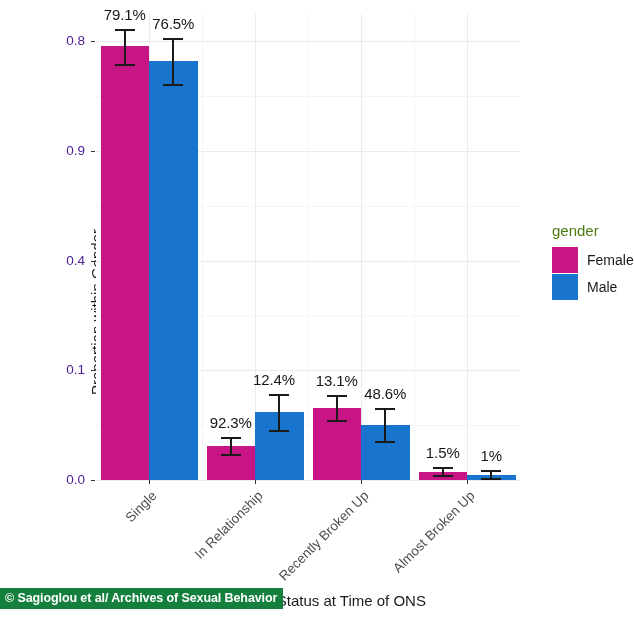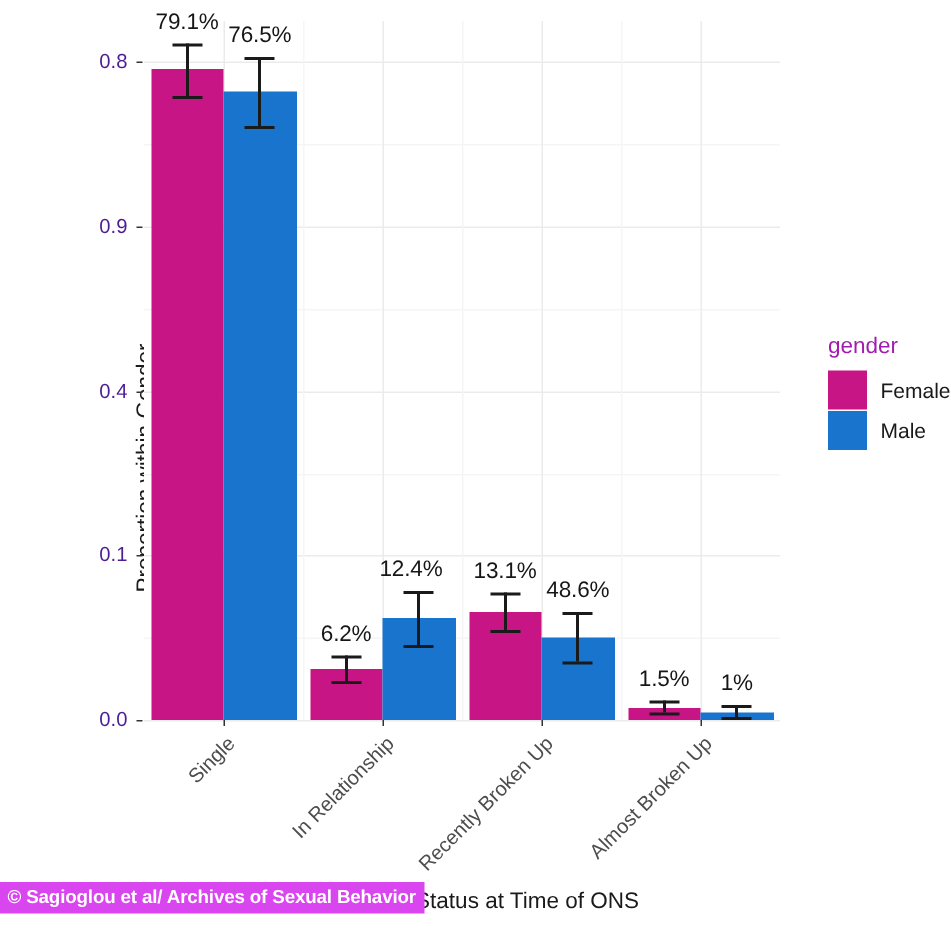--- a/index.html
+++ b/index.html
@@ -143,21 +143,21 @@
 
   
   .legend {
     position: absolute;
     left: 552px;
     top: 222px;
     width: 82px;
   }
   .legend-title {
     font-size: 15px;
-    color: #a21caf;
+    color: #4d7c0f;
     margin-bottom: 7px;
     white-space: nowrap;
   }
   .legend-row {
     display: flex;
     align-items: center;
     height: 27px;
   }
   .legend-swatch {
     width: 26px;
@@ -169,21 +169,21 @@
     color: #1a1a1a;
     margin-left: 9px;
     white-space: nowrap;
   }
 
   
   .credit {
     position: absolute;
     left: 0;
     bottom: 14px;
-    background: #d946ef;
+    background: #15803d;
     color: #ffffff;
     font-size: 12.5px;
     font-weight: bold;
     padding: 3px 6px 4px 5px;
     white-space: nowrap;
     letter-spacing: -0.1px;
   }
 </style>
 </head>
 <body>
@@ -229,21 +229,21 @@
       <div class="bar-label" style="width: 70px; left: -6.25px; top: -7.64941px;">79.1%</div>
       <div class="bar" style="left: 53px; width: 48.5px; height: 419.4px; background: rgb(24, 116, 205);"></div>
       <div class="errbar-line" style="left: 76.25px; top: 24.1224px; height: 46.0518px;"></div>
       <div class="errbar-cap" style="left: 67.25px; top: 24.1224px; width: 20px;"></div>
       <div class="errbar-cap" style="left: 67.25px; top: 70.1741px; width: 20px;"></div>
       <div class="bar-label" style="width: 70px; left: 42.25px; top: 1.12235px;">76.5%</div>
       <div class="bar" style="left: 110.5px; width: 48.5px; height: 33.9906px; background: rgb(199, 21, 133);"></div>
       <div class="errbar-line" style="left: 133.75px; top: 423.238px; height: 16.9953px;"></div>
       <div class="errbar-cap" style="left: 124.75px; top: 423.238px; width: 20px;"></div>
       <div class="errbar-cap" style="left: 124.75px; top: 440.233px; width: 20px;"></div>
-      <div class="bar-label" style="width: 70px; left: 99.75px; top: 400.238px;">6.2%</div>
+      <div class="bar-label" style="width: 70px; left: 99.75px; top: 400.238px;">92.3%</div>
       <div class="bar" style="left: 159px; width: 48.5px; height: 67.9812px; background: rgb(24, 116, 205);"></div>
       <div class="errbar-line" style="left: 182.25px; top: 380.475px; height: 35.0871px;"></div>
       <div class="errbar-cap" style="left: 173.25px; top: 380.475px; width: 20px;"></div>
       <div class="errbar-cap" style="left: 173.25px; top: 415.562px; width: 20px;"></div>
       <div class="bar-label" style="width: 70px; left: 143px; top: 357.475px;">12.4%</div>
       <div class="bar" style="left: 216.5px; width: 48.5px; height: 71.8188px; background: rgb(199, 21, 133);"></div>
       <div class="errbar-line" style="left: 239.75px; top: 381.024px; height: 25.2188px;"></div>
       <div class="errbar-cap" style="left: 230.75px; top: 381.024px; width: 20px;"></div>
       <div class="errbar-cap" style="left: 230.75px; top: 406.242px; width: 20px;"></div>
       <div class="bar-label" style="width: 70px; left: 205.75px; top: 358.024px;">13.1%</div>

